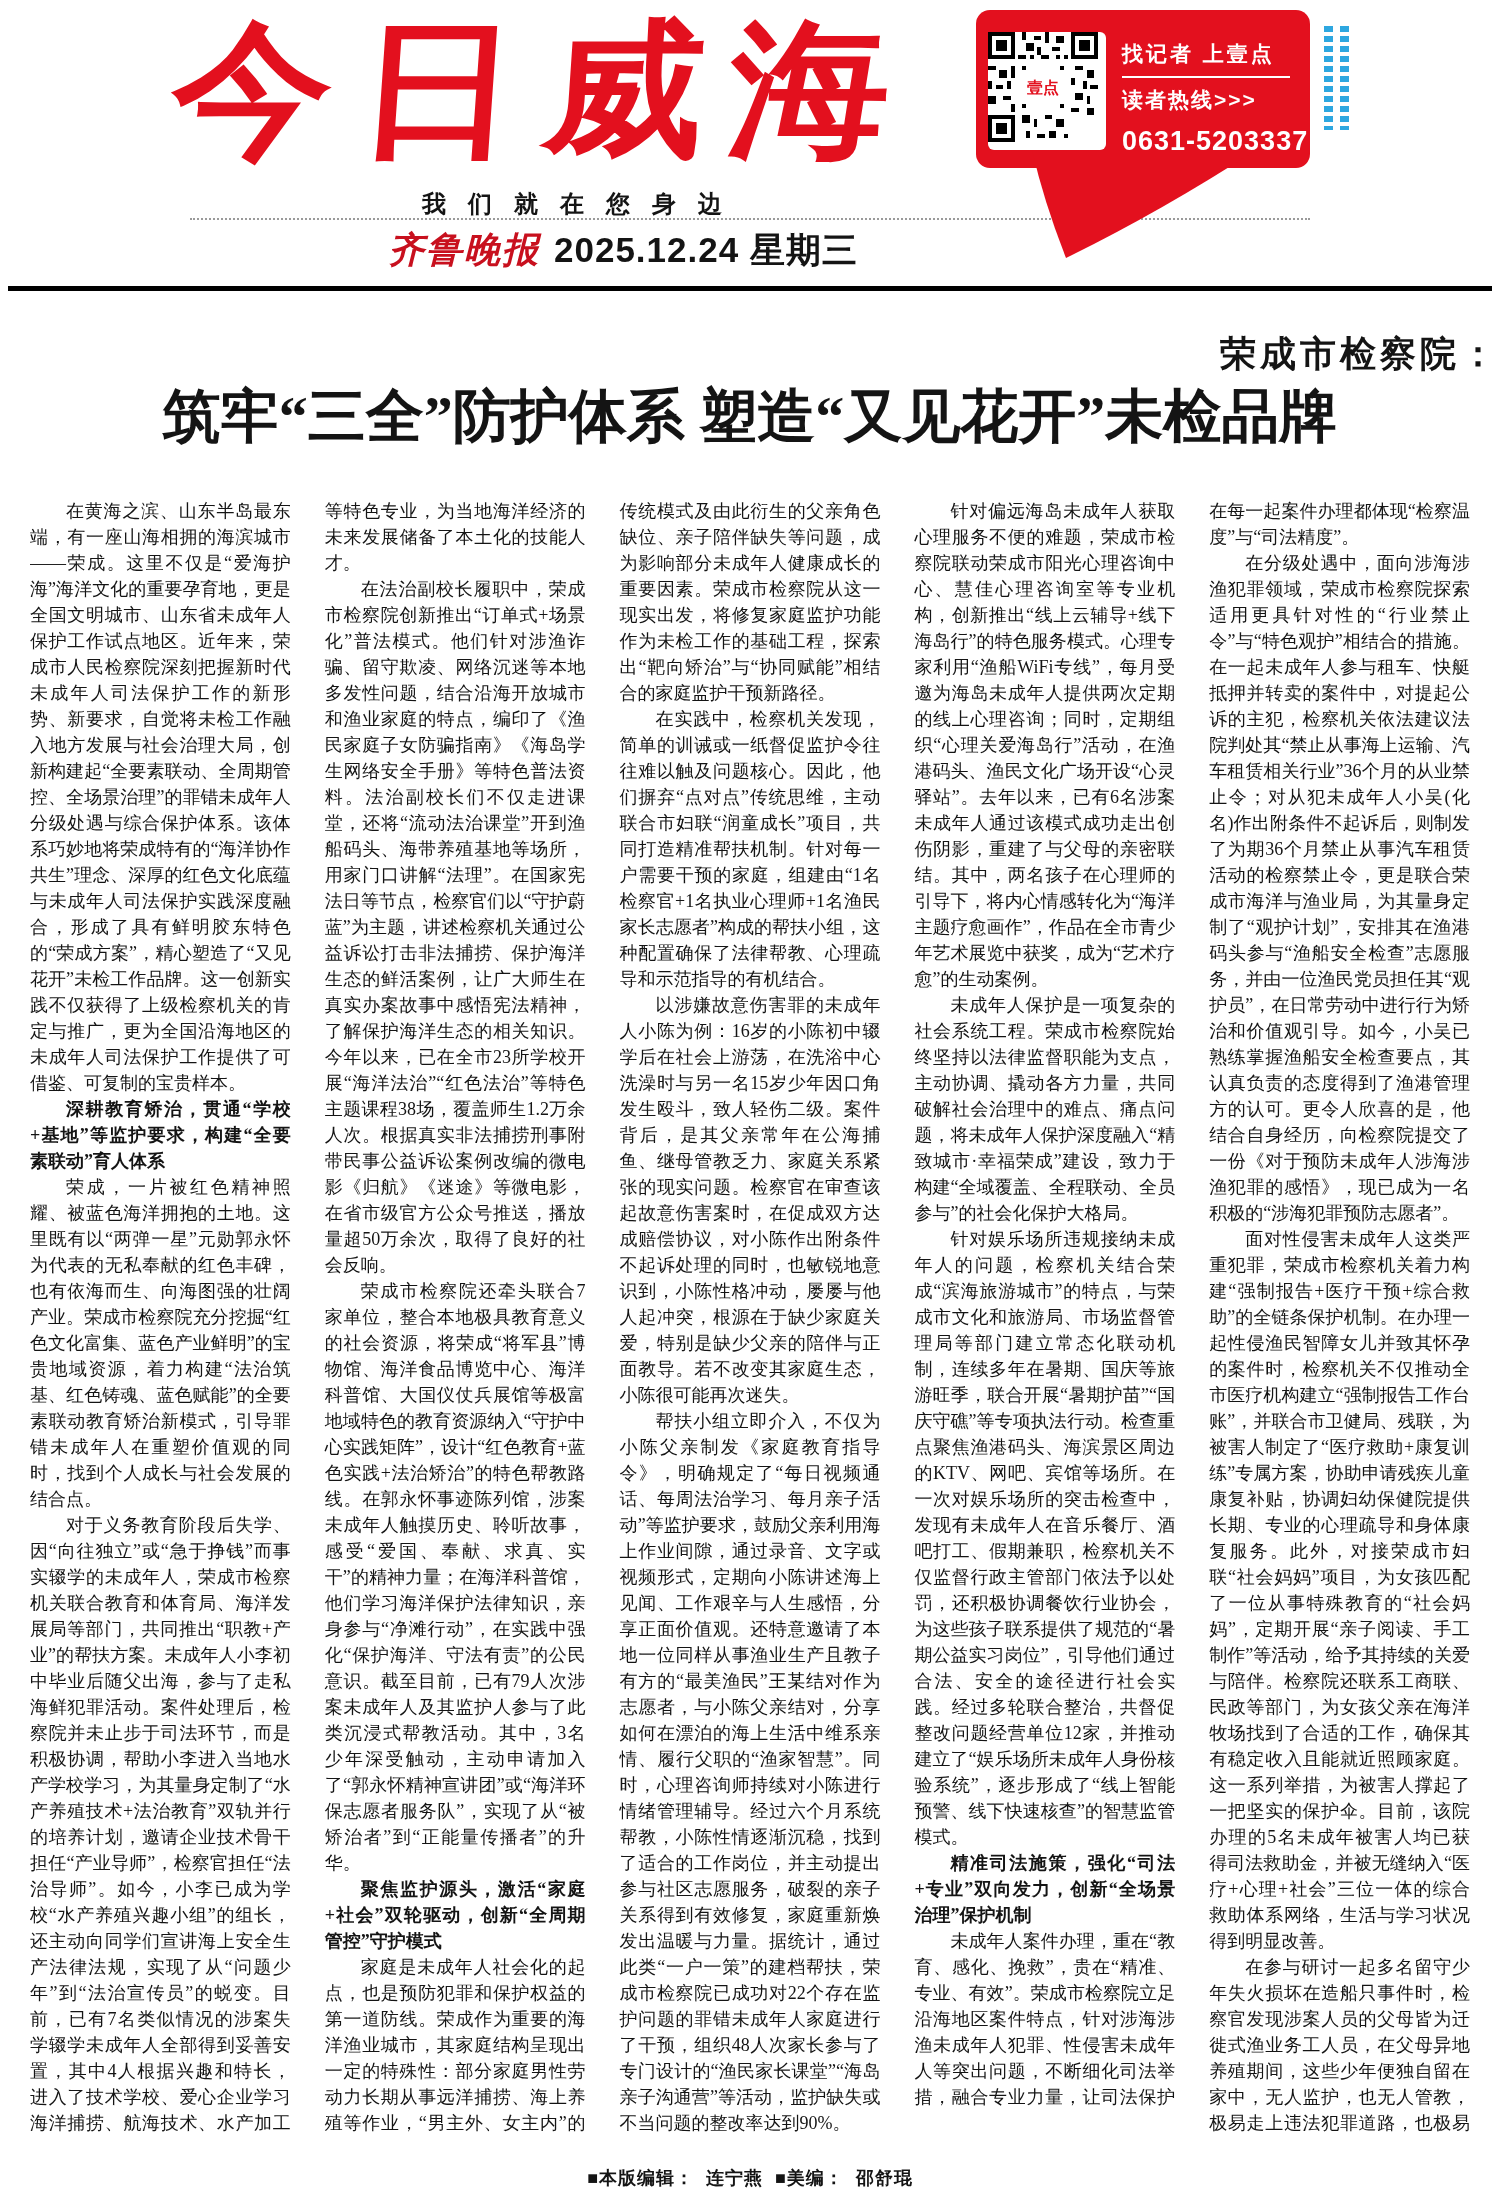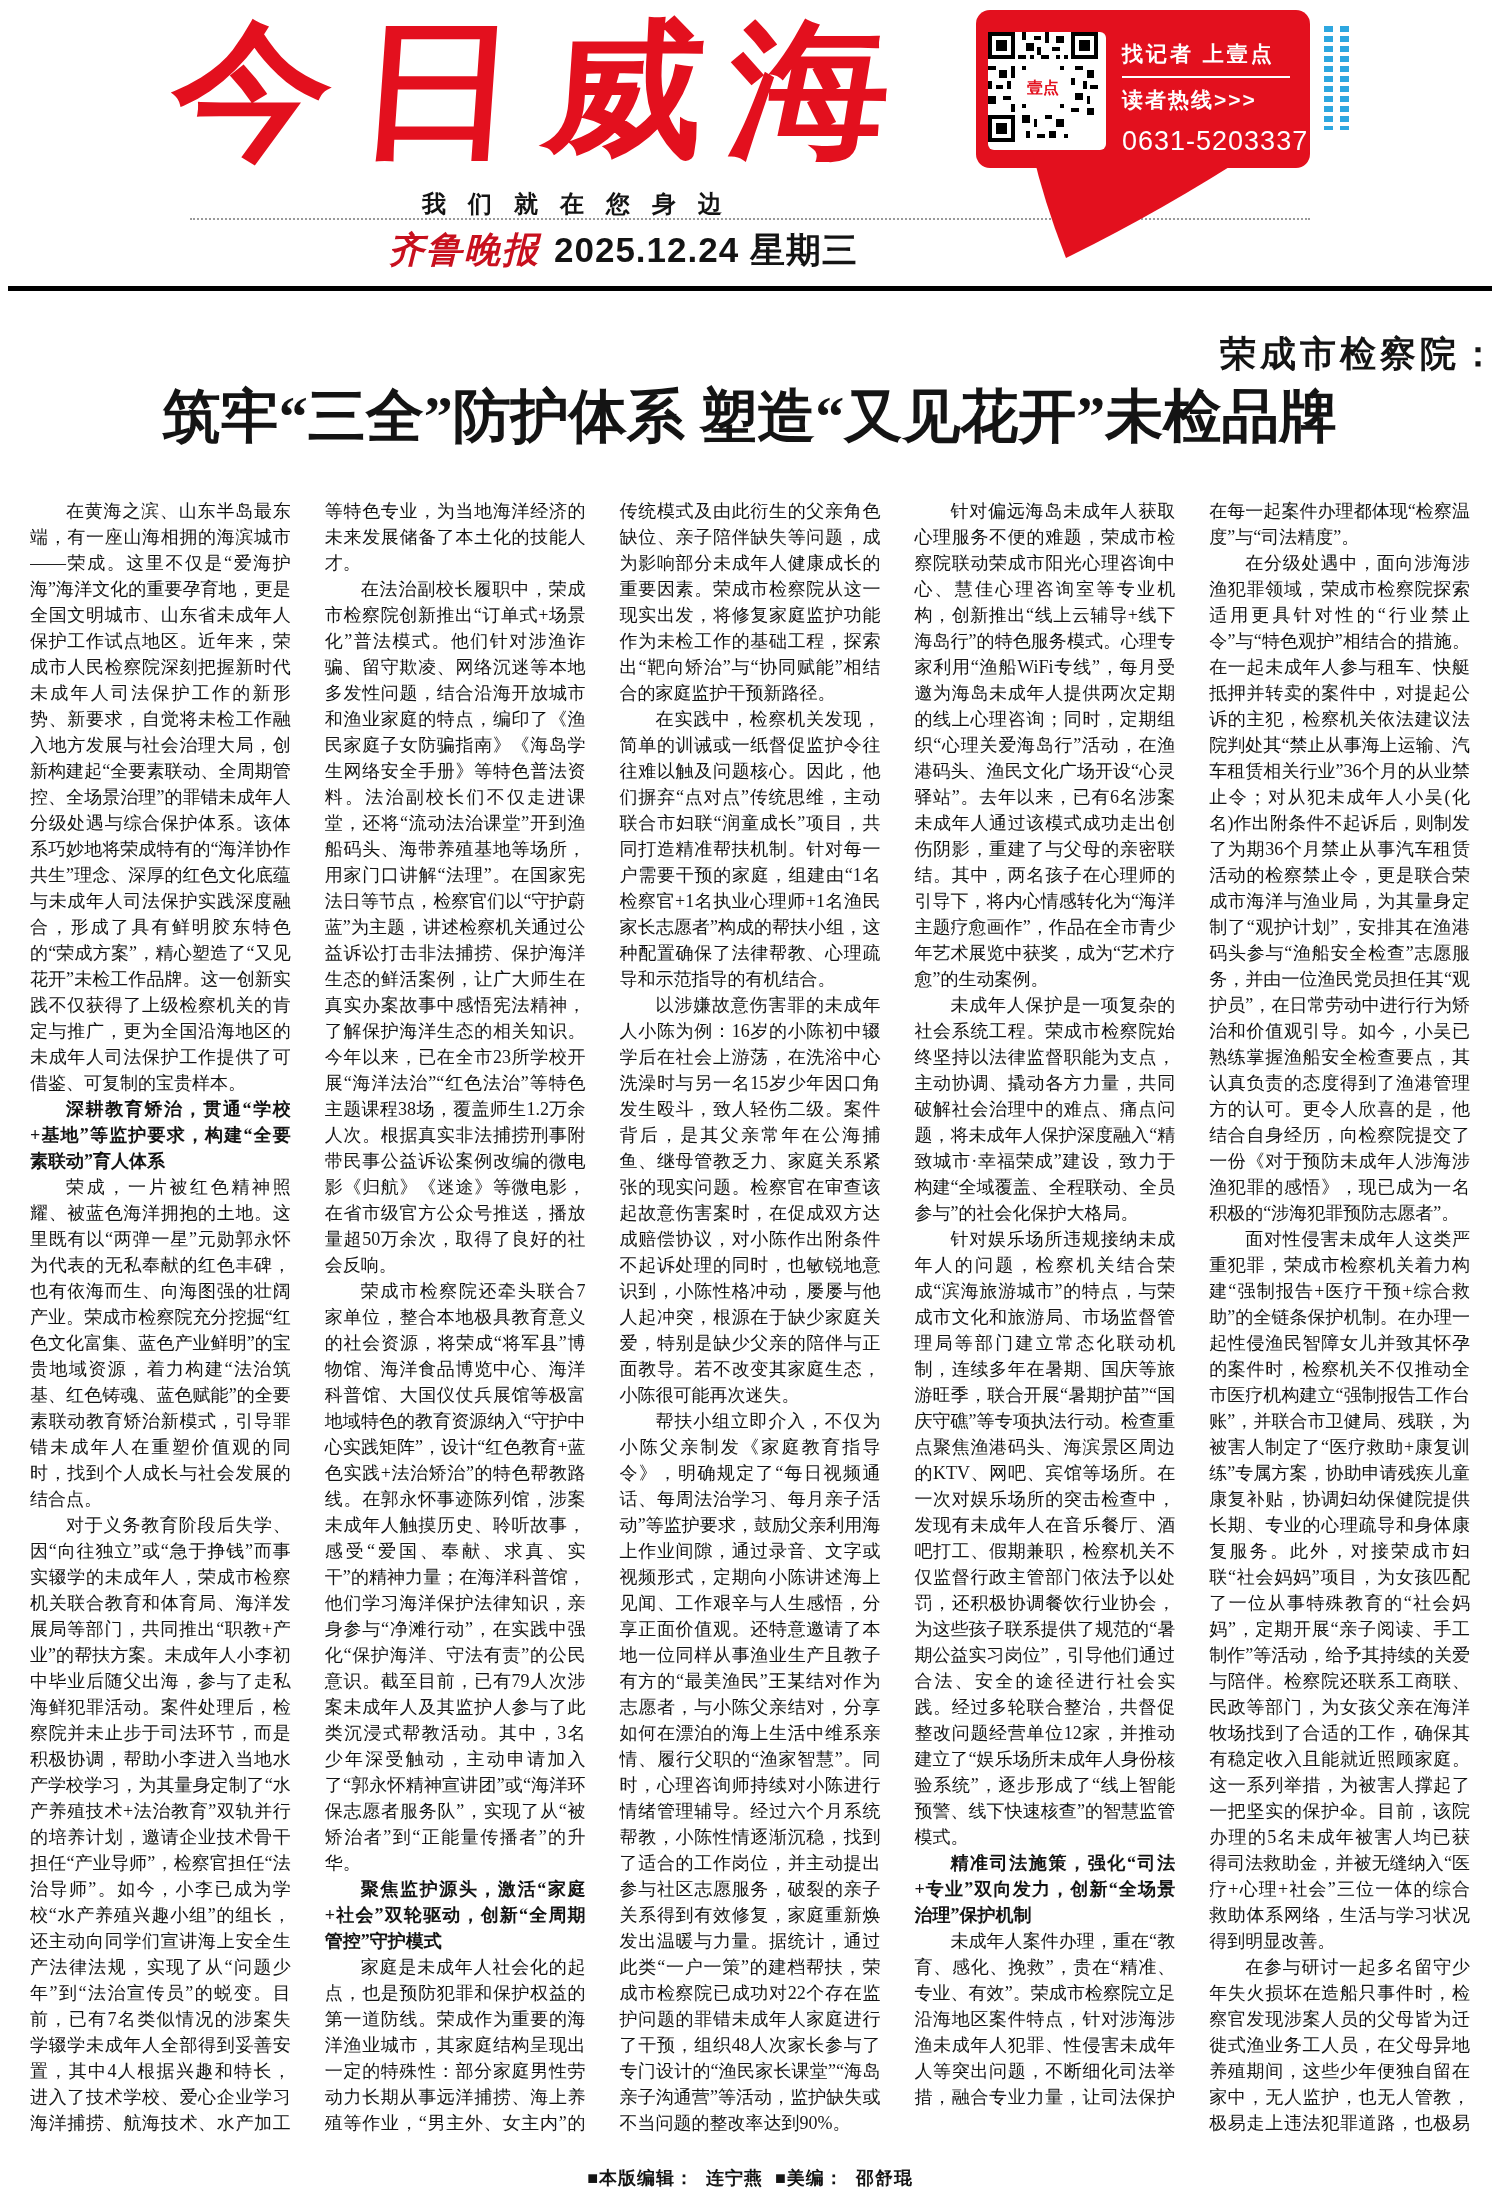--- a/index.html
+++ b/index.html
@@ -17,21 +17,21 @@
   .dateline{display:inline-block;font-family:"Liberation Sans","DejaVu Sans",sans-serif;
             font-size:35px;font-weight:bold;letter-spacing:1px;}
   
   .bubble{position:absolute;left:976px;top:10px;width:334px;height:158px;background:#e3101e;border-radius:14px;}
   .qrbox{position:absolute;left:12px;top:22px;width:118px;height:118px;background:#ffffff;border-radius:6px;padding:0;box-sizing:border-box;}
   .btxt{position:absolute;left:146px;top:0;width:178px;height:158px;color:#ffffff;
         font-family:"Liberation Sans","DejaVu Sans",sans-serif;}
   .btxt .l1{position:absolute;left:0;top:30px;font-size:21px;font-weight:bold;letter-spacing:3px;white-space:nowrap;}
   .btxt .sep{position:absolute;left:0;top:66px;width:168px;border-top:2px solid #ffffff;height:0;}
   .btxt .l2{position:absolute;left:0;top:76px;font-size:21px;font-weight:bold;letter-spacing:2px;white-space:nowrap;}
-  .btxt .ph{position:absolute;left:0;top:116px;font-size:27px;font-weight:normal;letter-spacing:1px;white-space:nowrap;}
+  .btxt .ph{position:absolute;left:0;top:116px;font-size:27px;font-weight:bold;letter-spacing:1px;white-space:nowrap;}
   .tail{position:absolute;left:0;top:0;width:1500px;height:420px;pointer-events:none;}
   .bluebar{position:absolute;top:26px;width:9px;height:104px;
            background:repeating-linear-gradient(#2ea7e0 0 6px,#ffffff 6px 10px);}
   
   .rule{position:absolute;left:8px;top:286px;width:1484px;height:5px;background:#000000;}
   .kicker{position:absolute;left:0;top:330px;width:1500px;text-align:right;font-size:36px;font-weight:bold;letter-spacing:4px;}
   .title{position:absolute;left:0;top:378px;width:1500px;text-align:center;font-size:58px;font-weight:bold;
          letter-spacing:0px;white-space:nowrap;}
   
   .body{position:absolute;left:30px;top:498px;width:1440px;height:1660px;

